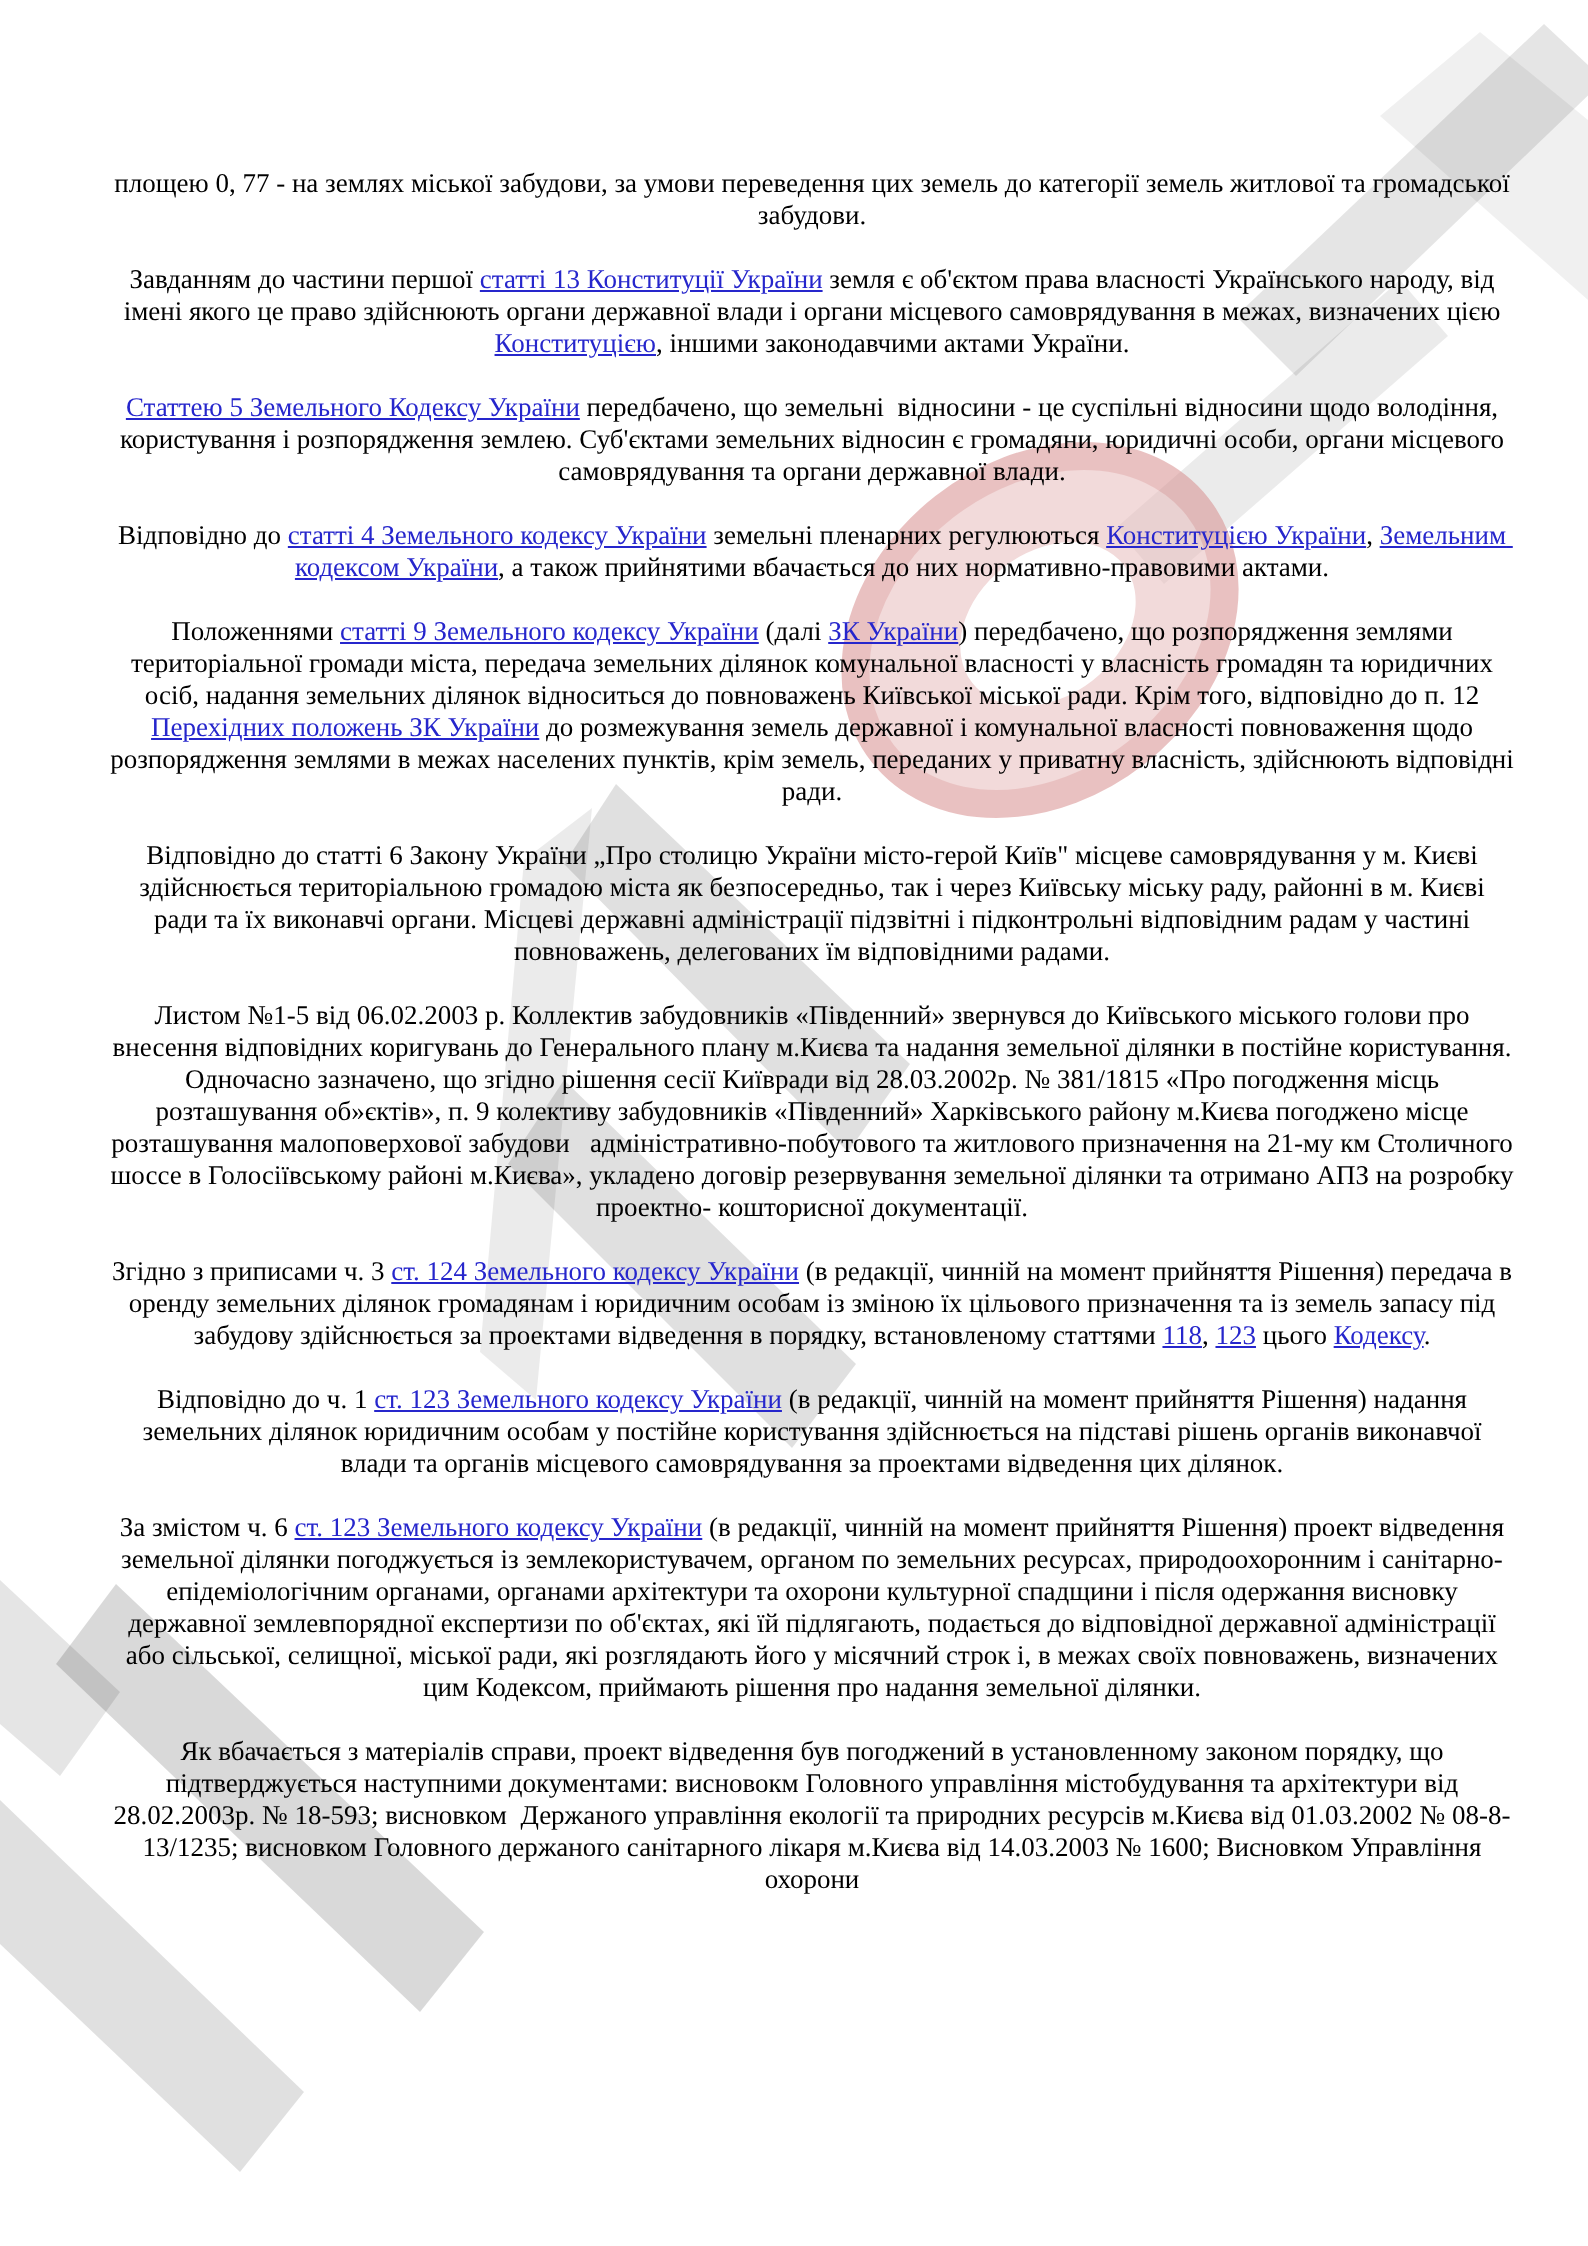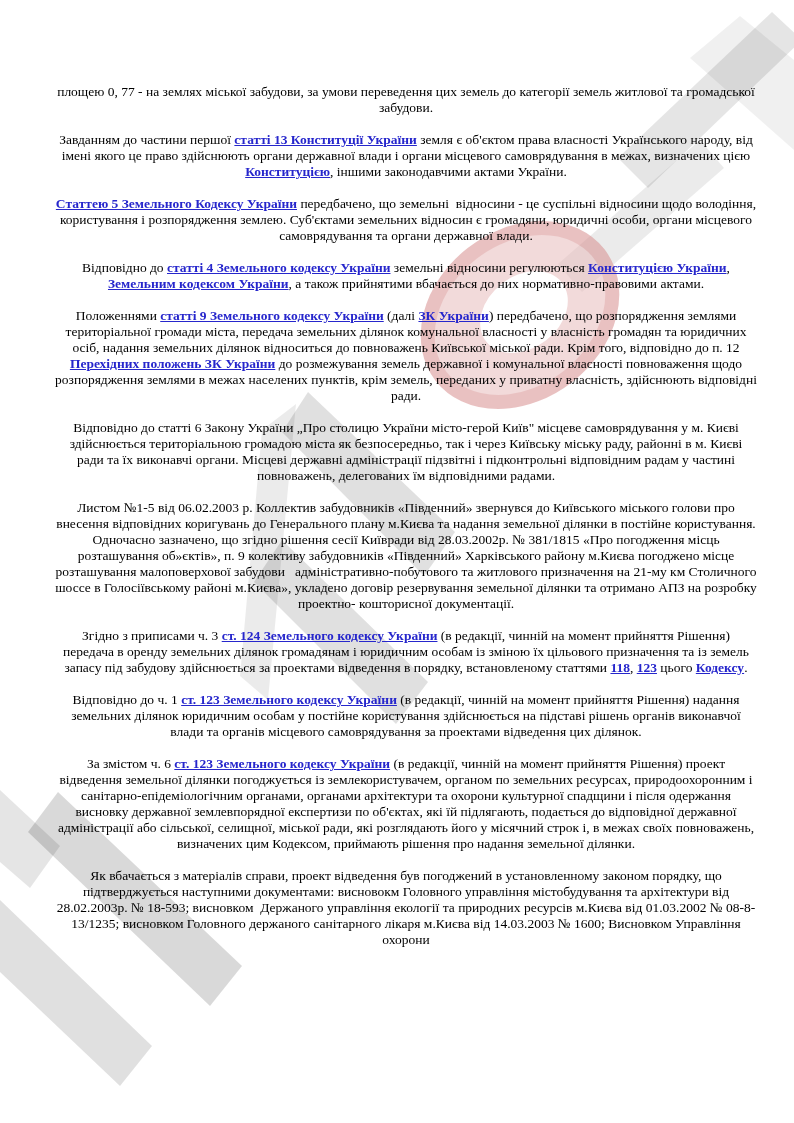--- a/index.html
+++ b/index.html
@@ -14,21 +14,21 @@
     position:absolute; left:0; top:0; width:794px; height:1123px;
     z-index:0; pointer-events:none;
   }
   .content {
     position:absolute; left:55px; top:84px; width:702px;
     z-index:1;
     font-size:13.5px; line-height:16px; color:#000000;
     text-align:center;
   }
   .content p { margin:0 0 16px 0; white-space:pre-wrap; }
-  a.lnk { color:#2626cc; text-decoration:underline; cursor:pointer;font-weight:bold; }
+  a.lnk { color:#2626cc; text-decoration:underline; cursor:pointer; }
 </style>
 </head>
 <body>
 
 <div class="page">
 
   <svg class="watermark-svg" viewBox="0 0 794 1123" xmlns="http://www.w3.org/2000/svg">
 
     <polygon points="618,158 772,12 802,40 648,188" fill="#000000" opacity="0.10"></polygon>
     <polygon points="690,58 794,150 794,60 740,16" fill="#000000" opacity="0.06"></polygon>
@@ -45,21 +45,21 @@
 
     <polygon points="58,792 242,966 210,1006 28,832" fill="#000000" opacity="0.15"></polygon>
     <polygon points="0,900 152,1046 120,1086 0,972" fill="#000000" opacity="0.12"></polygon>
     <polygon points="0,790 60,846 30,888 0,862" fill="#000000" opacity="0.10"></polygon>
   </svg>
 
   <div class="content">
       <p><span>площею 0, 77 - на землях міської забудови, за умови переведення цих земель до категорії земель житлової та громадської забудови.</span></p>
       <p><span>Завданням до частини першої </span><a href="#" class="lnk">статті 13 Конституції України</a><span> земля є об'єктом права власності Українського народу, від імені якого це право здійснюють органи державної влади і органи місцевого самоврядування в межах, визначених цією </span><a href="#" class="lnk">Конституцією</a><span>, іншими законодавчими актами України.</span></p>
       <p><a href="#" class="lnk">Статтею 5 Земельного Кодексу України</a><span> передбачено, що земельні  відносини - це суспільні відносини щодо володіння, користування і розпорядження землею. Суб'єктами земельних відносин є громадяни, юридичні особи, органи місцевого самоврядування та органи державної влади.</span></p>
-      <p><span>Відповідно до </span><a href="#" class="lnk">статті 4 Земельного кодексу України</a><span> земельні відносини регулюються </span><a href="#" class="lnk">Конституцією України</a><span>, </span><a href="#" class="lnk">Земельним кодексом України</a><span>, а також прийнятими вбачається до них нормативно-правовими актами.</span></p>
+      <p><span>Відповідно до </span><a href="#" class="lnk">статті 4 Земельного кодексу України</a><span> земельні пленарних регулюються </span><a href="#" class="lnk">Конституцією України</a><span>, </span><a href="#" class="lnk">Земельним кодексом України</a><span>, а також прийнятими вбачається до них нормативно-правовими актами.</span></p>
       <p><span>Положеннями </span><a href="#" class="lnk">статті 9 Земельного кодексу України</a><span> (далі </span><a href="#" class="lnk">ЗК України</a><span>) передбачено, що розпорядження землями територіальної громади міста, передача земельних ділянок комунальної власності у власність громадян та юридичних осіб, надання земельних ділянок відноситься до повноважень Київської міської ради. Крім того, відповідно до п. 12  </span><a href="#" class="lnk">Перехідних положень ЗК України</a><span> до розмежування земель державної і комунальної власності повноваження щодо розпорядження землями в межах населених пунктів, крім земель, переданих у приватну власність, здійснюють відповідні ради.</span></p>
       <p><span>Відповідно до статті 6 Закону України „Про столицю України місто-герой Київ" місцеве самоврядування у м. Києві здійснюється територіальною громадою міста як безпосередньо, так і через Київську міську раду, районні в м. Києві ради та їх виконавчі органи. Місцеві державні адміністрації підзвітні і підконтрольні відповідним радам у частині повноважень, делегованих їм відповідними радами.</span></p>
       <p><span>Листом №1-5 від 06.02.2003 р. Коллектив забудовників «Південний» звернувся до Київського міського голови про внесення відповідних коригувань до Генерального плану м.Києва та надання земельної ділянки в постійне користування.  Одночасно зазначено, що згідно рішення сесії Київради від 28.03.2002р. № 381/1815 «Про погодження місць розташування об»єктів», п. 9 колективу забудовників «Південний» Харківського району м.Києва погоджено місце розташування малоповерхової забудови   адміністративно-побутового та житлового призначення на 21-му км Столичного шоссе в Голосіївському районі м.Києва», укладено договір резервування земельної ділянки та отримано АПЗ на розробку проектно- кошторисної документації.</span></p>
       <p><span>Згідно з приписами ч. 3 </span><a href="#" class="lnk">ст. 124 Земельного кодексу України</a><span> (в редакції, чинній на момент прийняття Рішення) передача в оренду земельних ділянок громадянам і юридичним особам із зміною їх цільового призначення та із земель запасу під забудову здійснюється за проектами відведення в порядку, встановленому статтями </span><a href="#" class="lnk">118</a><span>, </span><a href="#" class="lnk">123</a><span> цього </span><a href="#" class="lnk">Кодексу</a><span>.</span></p>
       <p><span>Відповідно до ч. 1 </span><a href="#" class="lnk">ст. 123 Земельного кодексу України</a><span> (в редакції, чинній на момент прийняття Рішення) надання земельних ділянок юридичним особам у постійне користування здійснюється на підставі рішень органів виконавчої влади та органів місцевого самоврядування за проектами відведення цих ділянок.</span></p>
       <p><span>За змістом ч. 6 </span><a href="#" class="lnk">ст. 123 Земельного кодексу України</a><span> (в редакції, чинній на момент прийняття Рішення) проект відведення земельної ділянки погоджується із землекористувачем, органом по земельних ресурсах, природоохоронним і санітарно-епідеміологічним органами, органами архітектури та охорони культурної спадщини і після одержання висновку державної землевпорядної експертизи по об'єктах, які їй підлягають, подається до відповідної державної адміністрації або сільської, селищної, міської ради, які розглядають його у місячний строк і, в межах своїх повноважень, визначених цим Кодексом, приймають рішення про надання земельної ділянки.</span></p>
       <p><span>Як вбачається з матеріалів справи, проект відведення був погоджений в установленному законом порядку, що підтверджується наступними документами: висновокм Головного управління містобудування та архітектури від 28.02.2003р. № 18-593; висновком  Держаного управління екології та природних ресурсів м.Києва від 01.03.2002 № 08-8-13/1235; висновком Головного держаного санітарного лікаря м.Києва від 14.03.2003 № 1600; Висновком Управління охорони</span></p>
     </div>
 
 </div>

